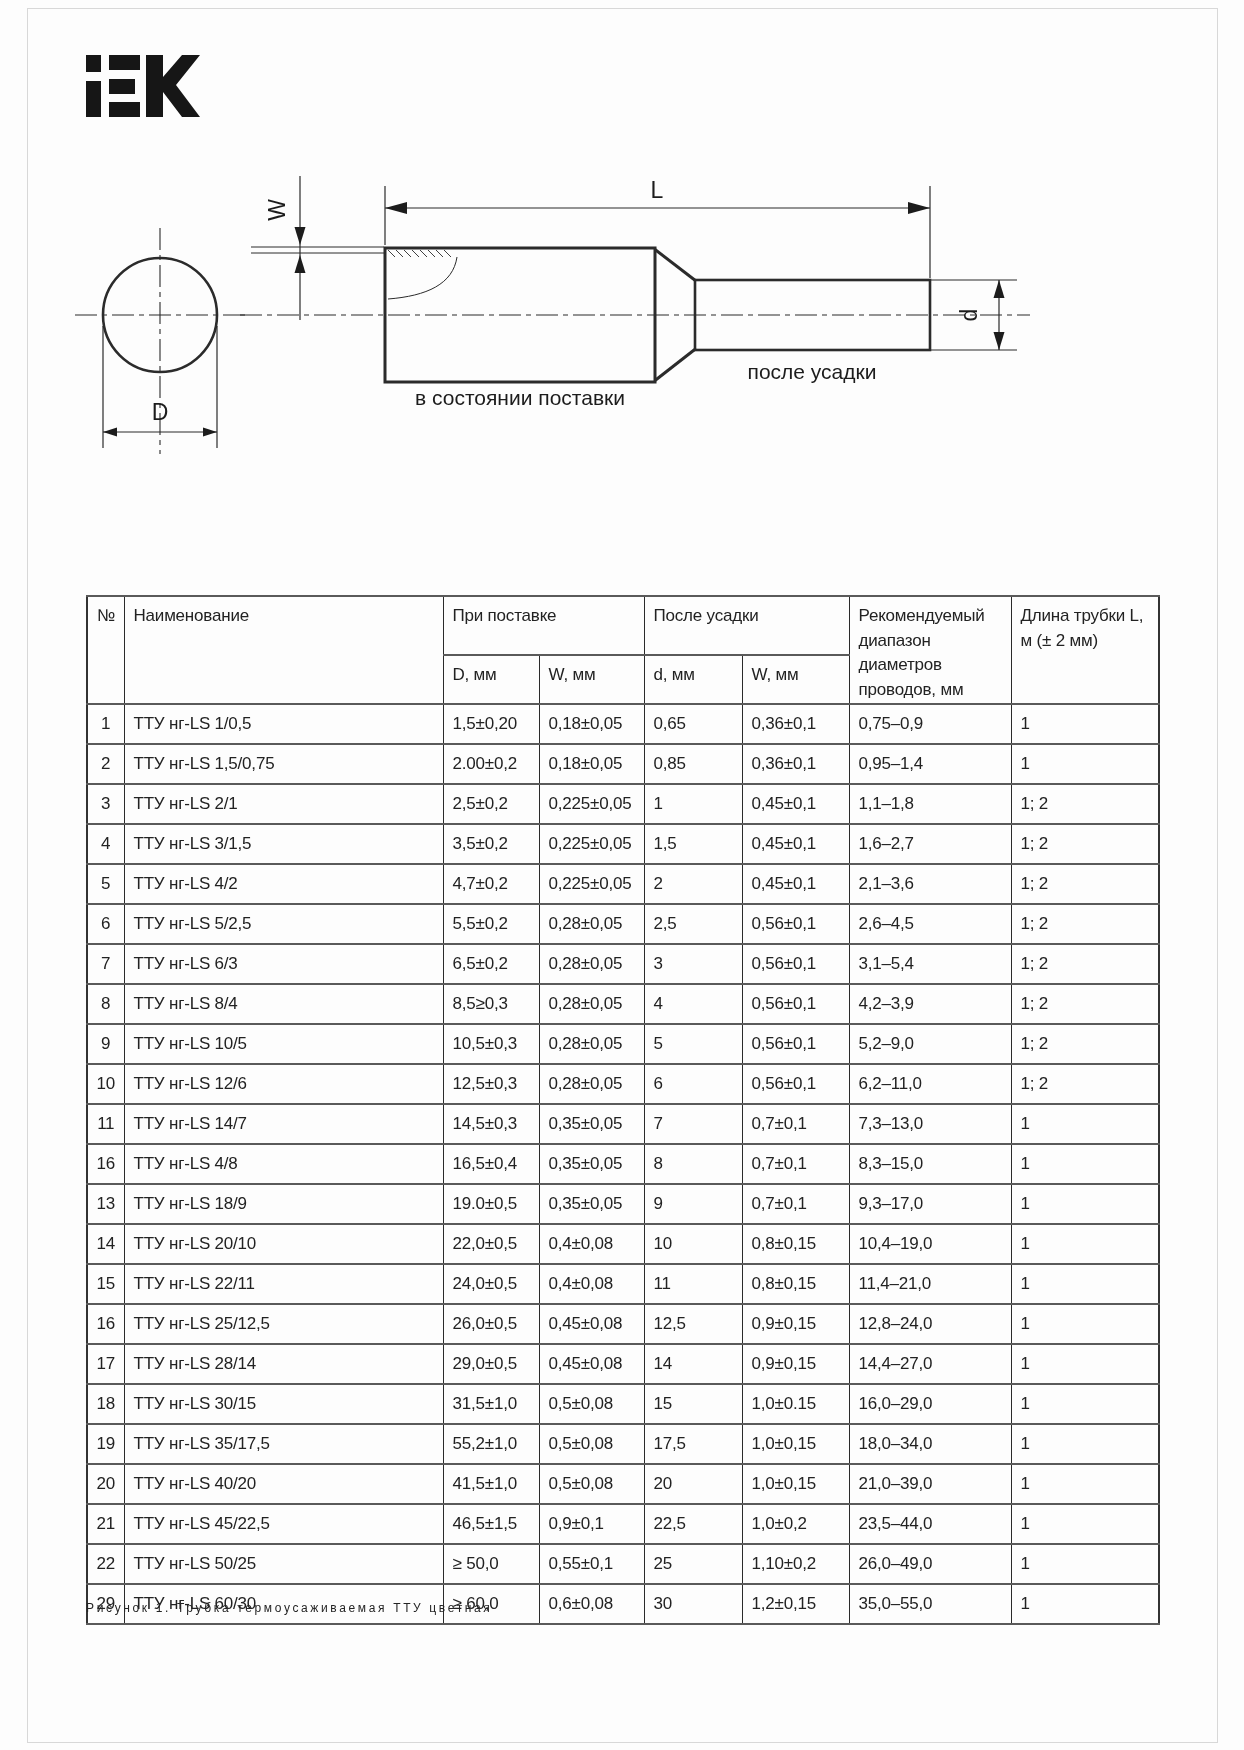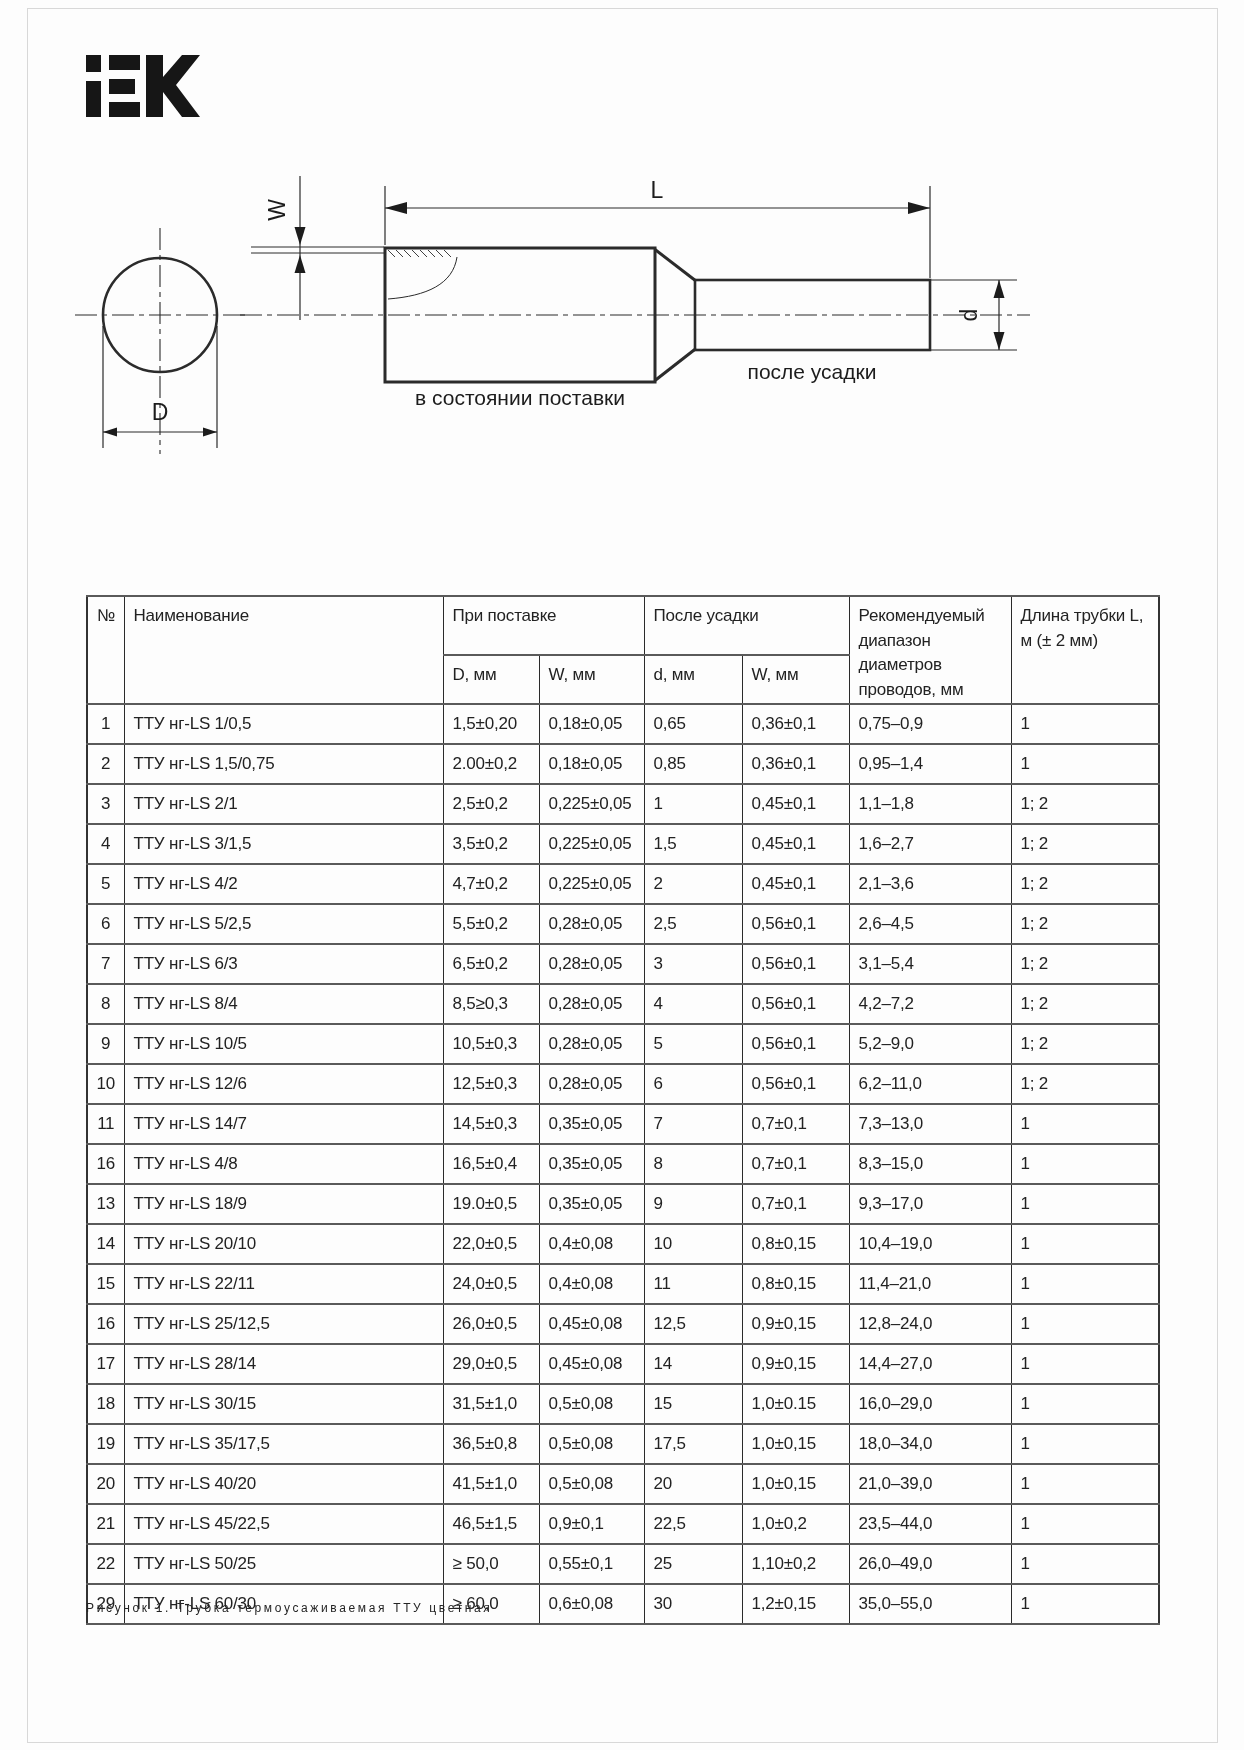--- a/index.html
+++ b/index.html
@@ -212,21 +212,21 @@
         <td>3,1–5,4</td>
         <td>1; 2</td>
       </tr>
       <tr>
         <td class="c-num">8</td>
         <td>ТТУ нг-LS 8/4</td>
         <td>8,5≥0,3</td>
         <td>0,28±0,05</td>
         <td>4</td>
         <td>0,56±0,1</td>
-        <td>4,2–7,2</td>
+        <td>4,2–3,9</td>
         <td>1; 2</td>
       </tr>
       <tr>
         <td class="c-num">9</td>
         <td>ТТУ нг-LS 10/5</td>
         <td>10,5±0,3</td>
         <td>0,28±0,05</td>
         <td>5</td>
         <td>0,56±0,1</td>
         <td>5,2–9,0</td>
@@ -318,21 +318,21 @@
         <td>31,5±1,0</td>
         <td>0,5±0,08</td>
         <td>15</td>
         <td>1,0±0.15</td>
         <td>16,0–29,0</td>
         <td>1</td>
       </tr>
       <tr>
         <td class="c-num">19</td>
         <td>ТТУ нг-LS 35/17,5</td>
-        <td>36,5±0,8</td>
+        <td>55,2±1,0</td>
         <td>0,5±0,08</td>
         <td>17,5</td>
         <td>1,0±0,15</td>
         <td>18,0–34,0</td>
         <td>1</td>
       </tr>
       <tr>
         <td class="c-num">20</td>
         <td>ТТУ нг-LS 40/20</td>
         <td>41,5±1,0</td>

